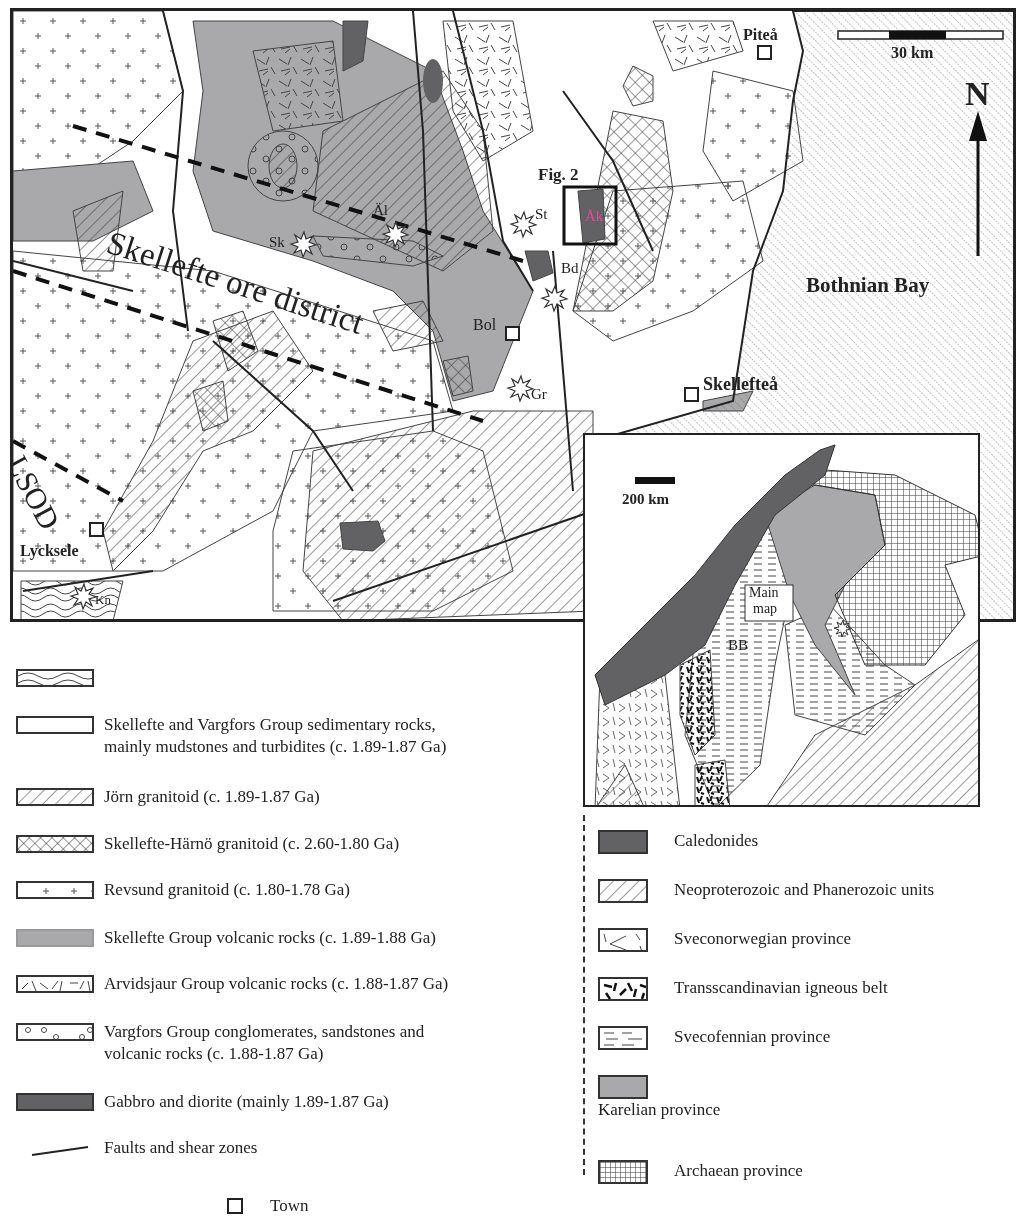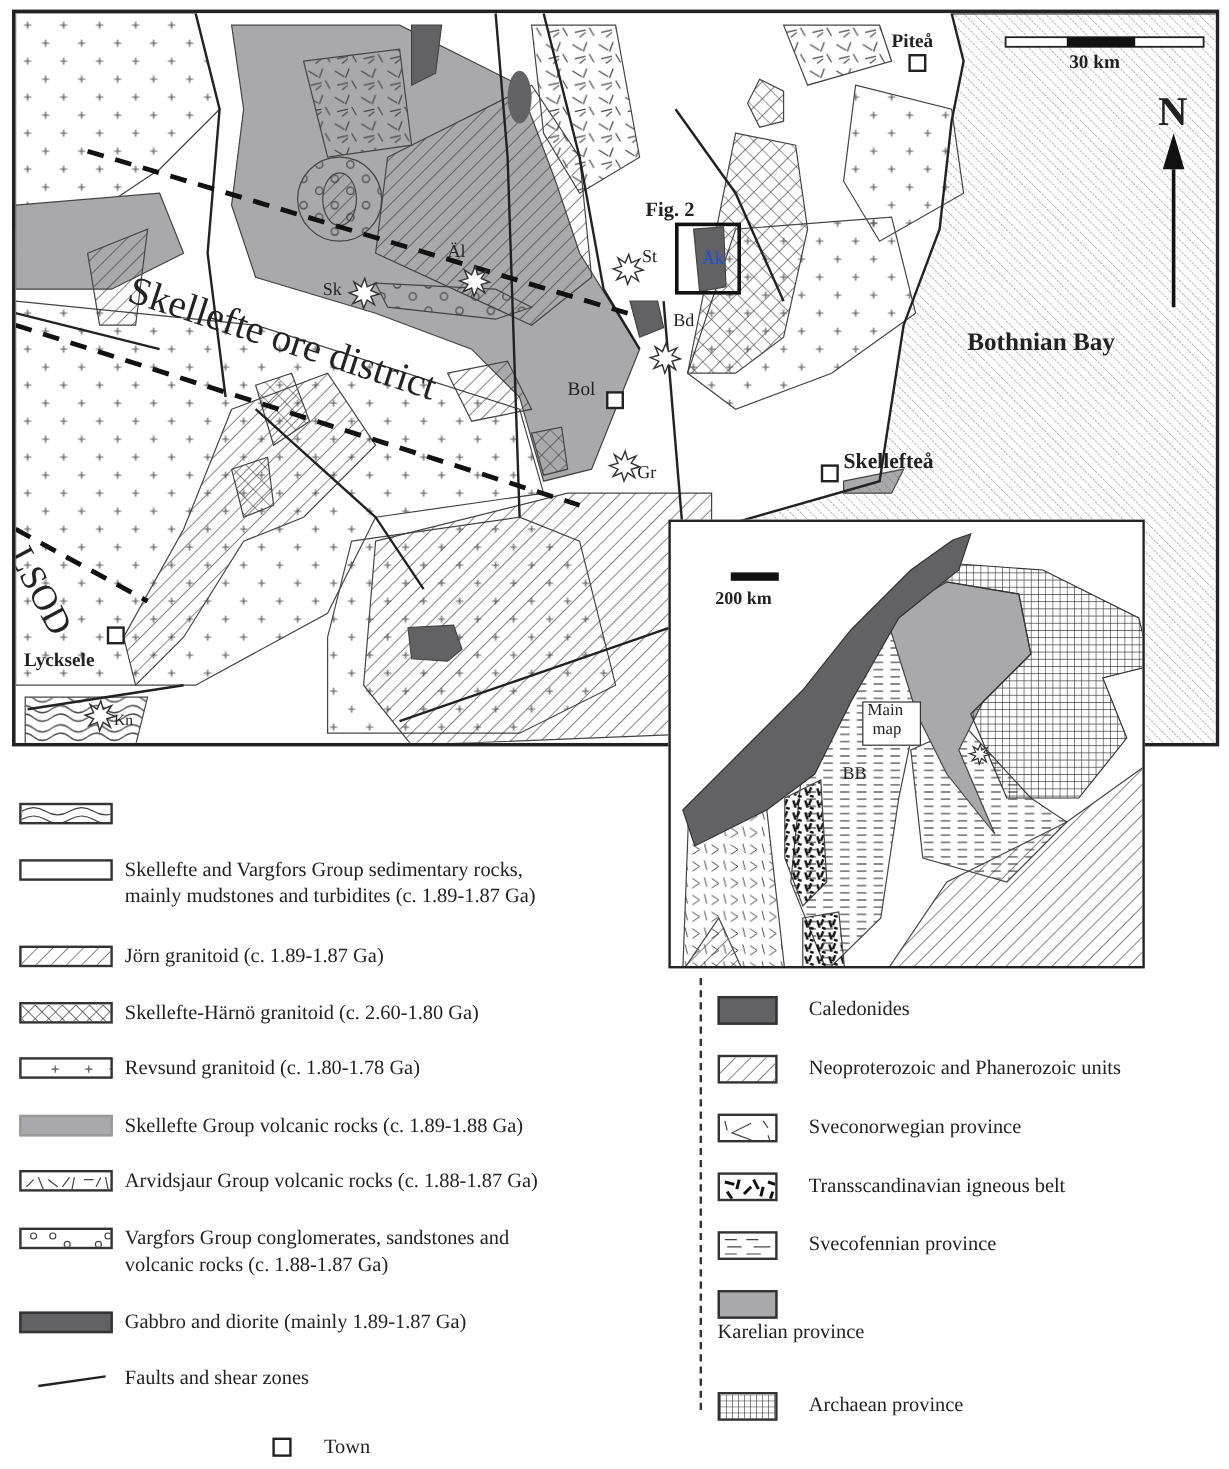--- a/index.html
+++ b/index.html
@@ -3,21 +3,21 @@
 <meta charset="utf-8">
 <style>
   html, body { margin:0; padding:0; background:#ffffff; }
   body { width:1024px; height:1224px; position:relative; overflow:hidden;
          font-family:"Liberation Serif","DejaVu Serif",serif; color:#222; }
   .abs { position:absolute; }
   #main-map { left:10px; top:8px; width:1006px; height:614px; border:3px solid #222; box-sizing:border-box; background:#fff; overflow:hidden; }
   #main-map svg { position:absolute; left:0; top:0; }
   .lbl { position:absolute; white-space:nowrap; line-height:1; }
   .bold { font-weight:bold; }
-  #inset { left:557px; top:433px; width:397px; height:374px; border:2.5px solid #222; box-sizing:border-box; background:#fff; overflow:hidden; }
+  #inset { left:583px; top:433px; width:397px; height:374px; border:2.5px solid #222; box-sizing:border-box; background:#fff; overflow:hidden; }
   #inset svg { position:absolute; left:0; top:0; }
   .legend-item { position:absolute; display:flex; align-items:flex-start; font-size:17px; line-height:22px; }
   .swatch { width:78px; height:18px; border:2px solid #333; box-sizing:border-box; flex:none; margin-right:10px; margin-top:2px; overflow:hidden; }
   .swatch svg { display:block; }
   .rswatch { width:50px; height:24px; border:2px solid #333; box-sizing:border-box; flex:none; margin-right:26px; overflow:hidden; }
   .rswatch svg { display:block; }
   #divider { left:583px; top:815px; width:0; height:360px; border-left:2px dashed #333; }
 </style>
 </head>
 <body>
@@ -146,21 +146,21 @@
   <div class="lbl" style="left:952px; top:66px; font-size:34px; font-weight:bold;">N</div>
 
   <div class="lbl bold" style="left:730px; top:16px; font-size:16px;">Piteå</div>
   <div class="lbl bold" style="left:690px; top:364px; font-size:18px;">Skellefteå</div>
   <div class="lbl" style="left:460px; top:306px; font-size:16px;">Bol</div>
   <div class="lbl bold" style="left:7px; top:532px; font-size:16px;">Lycksele</div>
 
   <div class="lbl" style="left:256px; top:224px; font-size:15px;">Sk</div>
   <div class="lbl" style="left:360px; top:192px; font-size:15px;">Äl</div>
   <div class="lbl" style="left:522px; top:196px; font-size:15px;">St</div>
-  <div class="lbl" style="left:572px; top:198px; font-size:15px; color:#1d4ed8;">Åk</div>
+  <div class="lbl" style="left:572px; top:198px; font-size:15px; color:#ec4899;">Åk</div>
   <div class="lbl" style="left:548px; top:250px; font-size:15px;">Bd</div>
   <div class="lbl" style="left:518px; top:376px; font-size:15px;">Gr</div>
   <div class="lbl" style="left:82px; top:582px; font-size:13px;">Kn</div>
 </div>
 
 <div id="inset" class="abs">
   <svg width="435" height="374" viewBox="0 0 435 374">
     <defs>
       <pattern id="i-hatch" width="9" height="9" patternUnits="userSpaceOnUse" patternTransform="rotate(45)">
         <line x1="0" y1="0" x2="0" y2="9" stroke="#333" stroke-width="1"></line>

